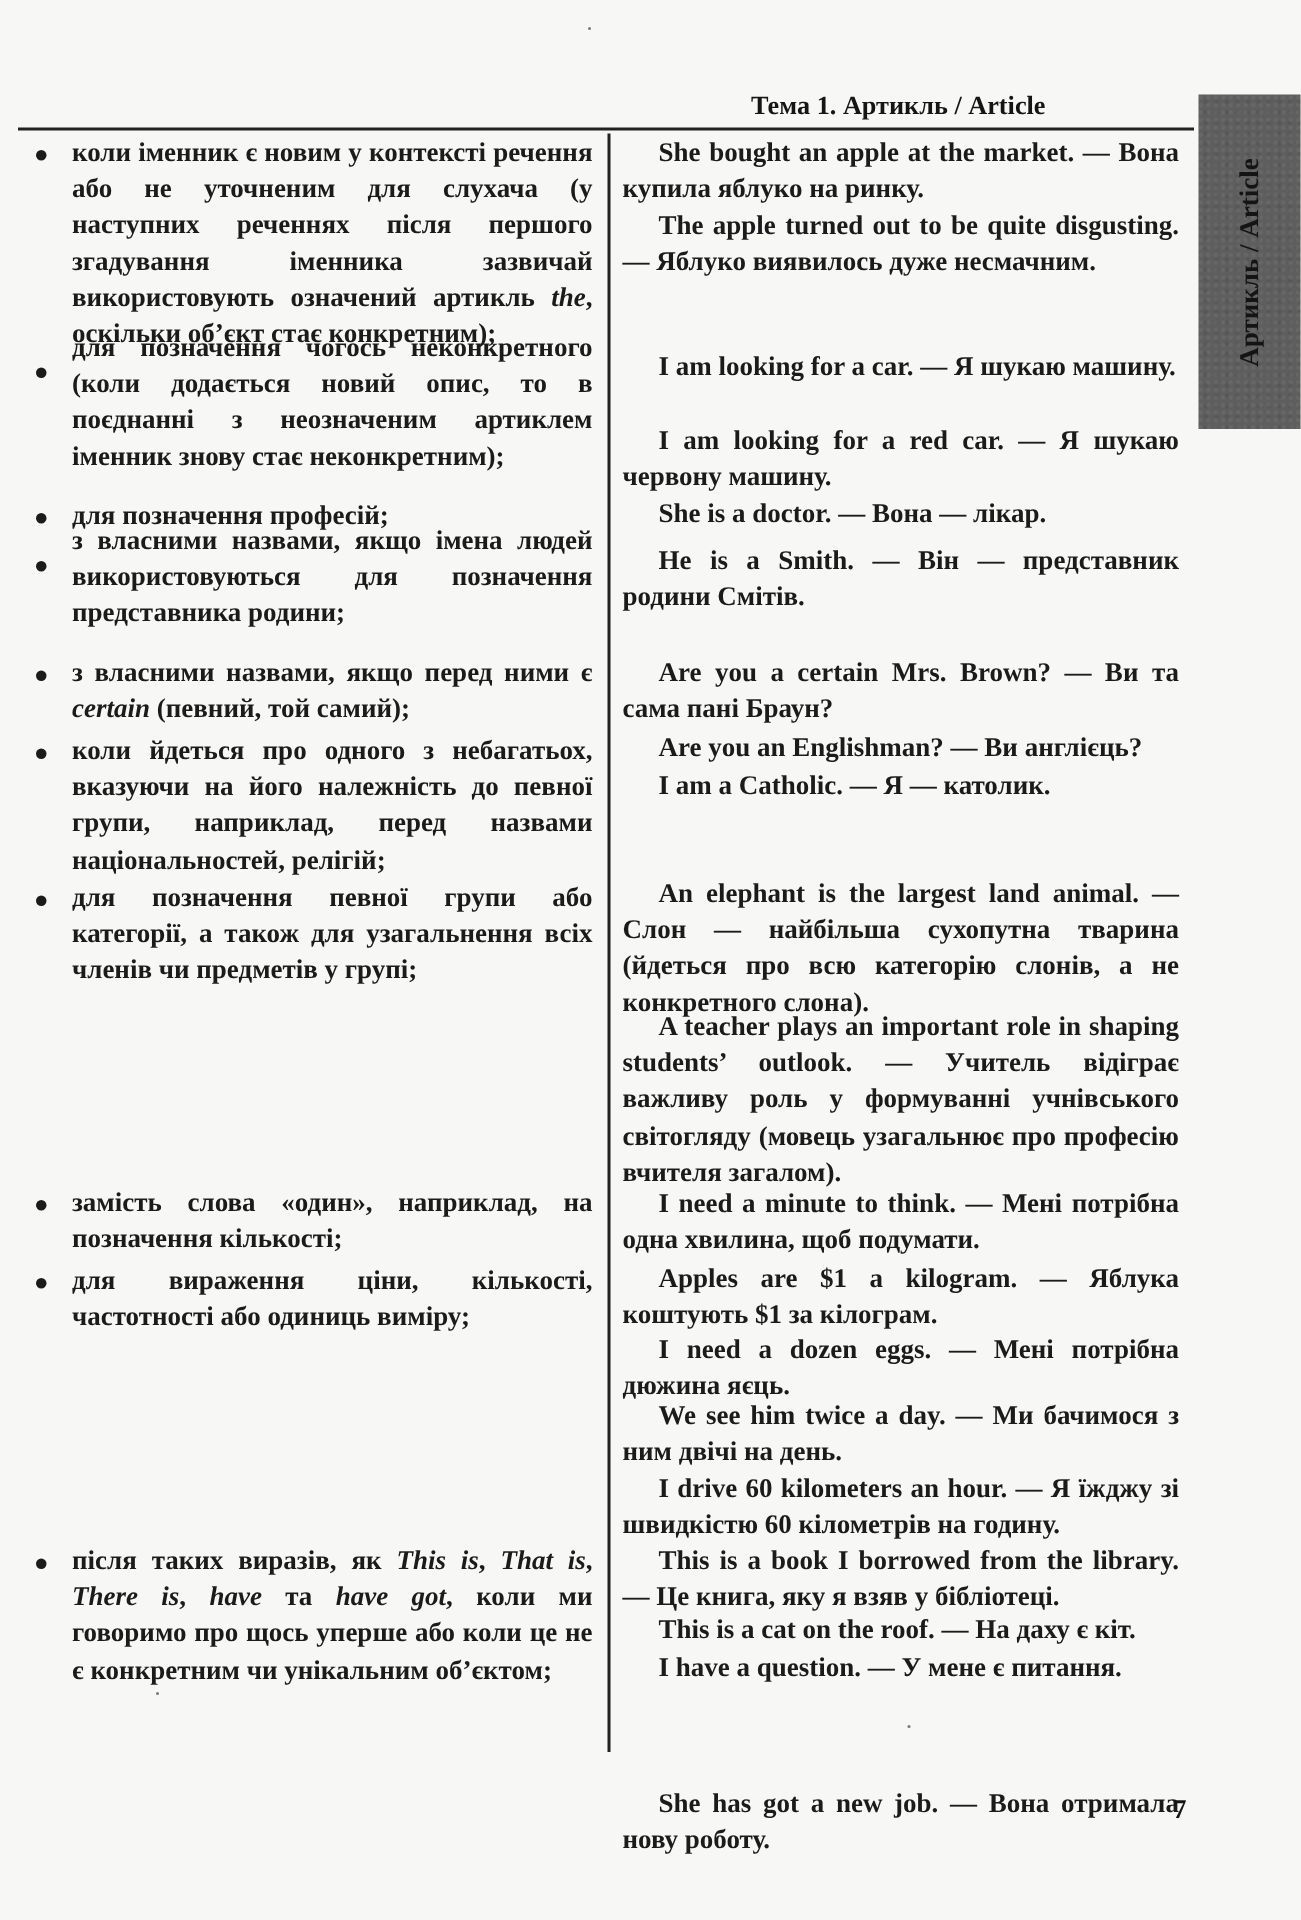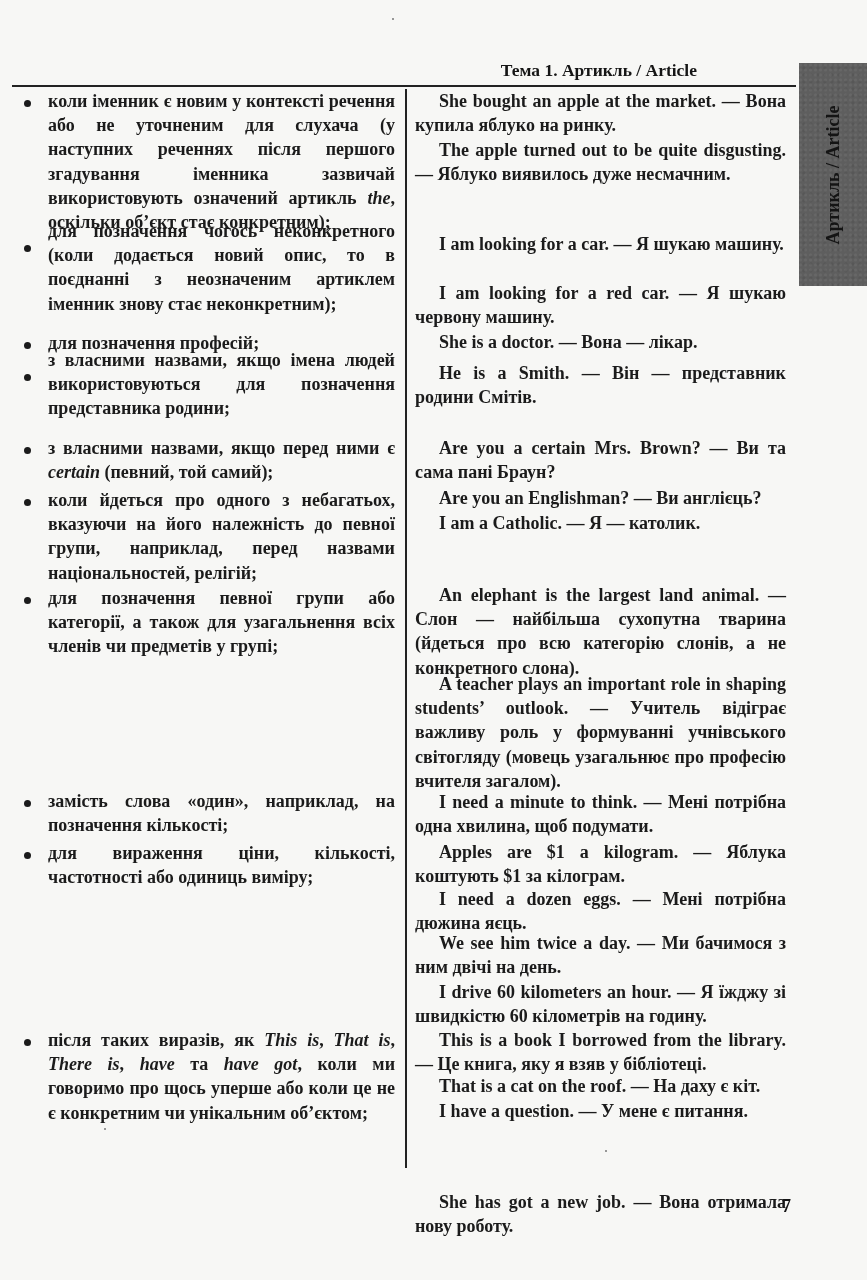--- a/index.html
+++ b/index.html
@@ -108,21 +108,21 @@
   <div class="blk right" style="top:486px">Are you an Englishman? — Ви англієць?</div>
   <div class="blk right" style="top:511px">I am a Catholic. — Я — католик.</div>
   <div class="blk right" style="top:583px">An elephant is the largest land animal. — Слон — найбільша сухопутна тварина (йдеться про всю категорію слонів, а не конкретного слона).</div>
   <div class="blk right" style="top:672px">A teacher plays an important role in shaping students’ outlook. — Учитель відіграє важливу роль у формуванні учнівського світогляду (мовець узагальнює про професію вчителя загалом).</div>
   <div class="blk right" style="top:790px">I need a minute to think. — Мені потрібна одна хвилина, щоб подумати.</div>
   <div class="blk right" style="top:840px">Apples are $1 a kilogram. — Яблука коштують $1 за кілограм.</div>
   <div class="blk right" style="top:887px">I need a dozen eggs. — Мені потрібна дюжина яєць.</div>
   <div class="blk right" style="top:931px">We see him twice a day. — Ми бачимося з ним двічі на день.</div>
   <div class="blk right" style="top:980px">I drive 60 kilometers an hour. — Я їжджу зі швидкістю 60 кілометрів на годину.</div>
   <div class="blk right" style="top:1028px">This is a book I borrowed from the library. — Це книга, яку я взяв у бібліотеці.</div>
-  <div class="blk right" style="top:1074px">That is a cat on the roof. — На даху є кіт.</div>
+  <div class="blk right" style="top:1074px">This is a cat on the roof. — На даху є кіт.</div>
   <div class="blk right" style="top:1099px">I have a question. — У мене є питання.</div>
   <div class="blk right" style="top:1190px">She has got a new job. — Вона отримала нову роботу.</div>
 
   <div class="page-number">7</div>
 
   <span class="speck" style="left:392px;top:18px"></span>
   <span class="speck" style="left:104px;top:1128px"></span>
   <span class="speck" style="left:605px;top:1150px"></span>
 </div>
 

